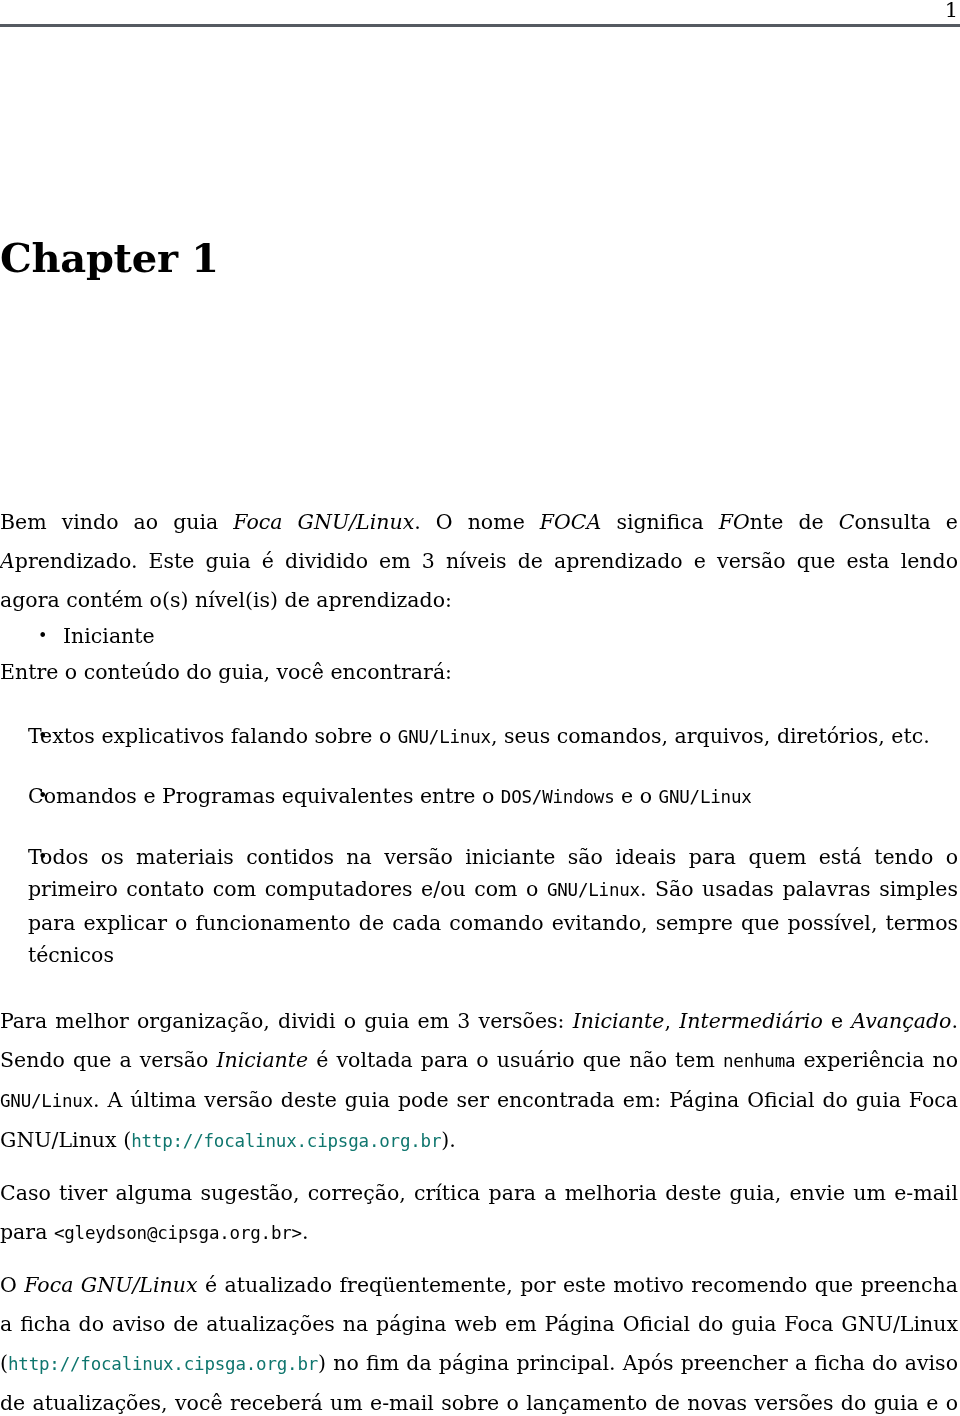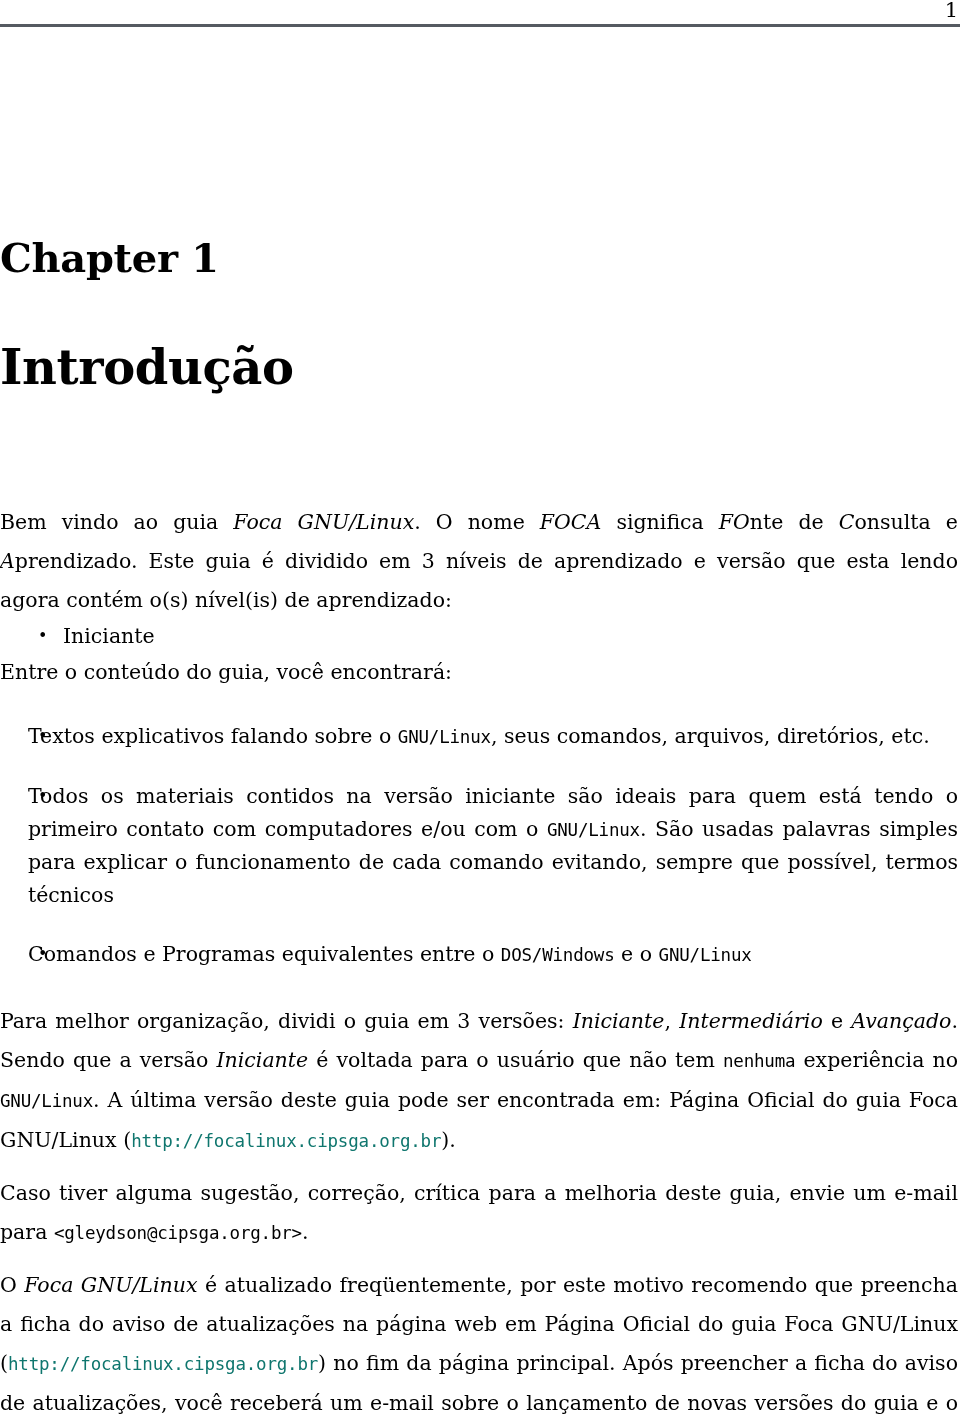--- a/index.html
+++ b/index.html
@@ -158,39 +158,38 @@
 
 <div class="page">
 
   <div class="header">
     <div class="folio">1</div>
     <div class="headrule"></div>
   </div>
 
   <div class="chapter-block">
     <div class="chapter-label">Chapter 1</div>
-    <div class="chapter-title">Introdução</div>
   </div>
 
   <div class="body">
 
     <p class="para"><span>Bem vindo ao guia </span><span class="it">Foca GNU/Linux</span><span>.   O nome </span><span class="it">FOCA</span><span> significa </span><span class="it">FO</span><span>nte de </span><span class="it">C</span><span>onsulta e </span><span class="it">A</span><span>prendizado</span><span>. Este guia é dividido em 3 níveis de aprendizado e versão que esta lendo agora contém o(s) nível(is) de aprendizado:</span></p>
 
     <ul class="tightlist">
       <li><span>Iniciante</span></li>
     </ul>
 
     <p class="para" style="margin-top:0">Entre o conteúdo do guia, você encontrará:</p>
 
     <div class="blk-gap-b"></div>
 
     <ul class="itemize">
       <li><span>Textos explicativos falando sobre o </span><span class="tt">GNU/Linux</span><span>, seus comandos, arquivos, diretórios, etc.</span></li>
+      <li><span>Comandos e Programas equivalentes entre o </span><span class="tt">DOS/Windows</span><span> e o </span><span class="tt">GNU/Linux</span></li>
       <li><span>Todos os materiais contidos na versão iniciante são ideais para quem está tendo o primeiro contato com computadores e/ou com o </span><span class="tt">GNU/Linux</span><span>. São usadas palavras simples para explicar o funcionamento de cada comando evitando, sempre que possível, termos técnicos</span></li>
-      <li><span>Comandos e Programas equivalentes entre o </span><span class="tt">DOS/Windows</span><span> e o </span><span class="tt">GNU/Linux</span></li>
     </ul>
 
     <div class="blk-gap-c"></div>
 
     <p class="para"><span>Para melhor organização, dividi o guia em 3 versões: </span><span class="it">Iniciante</span><span>, </span><span class="it">Intermediário</span><span> e </span><span class="it">Avançado</span><span>. Sendo que a versão </span><span class="it">Iniciante</span><span> é voltada para o usuário que não tem </span><span class="tt">nenhuma</span><span> experiência no </span><span class="tt">GNU/Linux</span><span>. A última versão deste guia pode ser encontrada em: Página Oficial do guia Foca GNU/Linux (</span><span class="url">http://focalinux.cipsga.org.br</span><span>).</span></p>
 
     <p class="para"><span>Caso tiver alguma sugestão, correção, crítica para a melhoria deste guia, envie um e-mail para </span><span class="tt">&lt;gleydson@cipsga.org.br&gt;</span><span>.</span></p>
 
     <p class="para"><span>O </span><span class="it">Foca GNU/Linux</span><span> é atualizado freqüentemente, por este motivo recomendo que preencha a ficha do aviso de atualizações na página web em Página Oficial do guia Foca GNU/Linux (</span><span class="url">http://focalinux.cipsga.org.br</span><span>) no fim da página principal. Após preencher a ficha do aviso de atualizações, você receberá um e-mail sobre o lançamento de novas versões do guia e o que foi modificado, desta forma você poderá decidir em copia-la caso a nova versão contenha modificações que considera importantes.</span></p>
 

